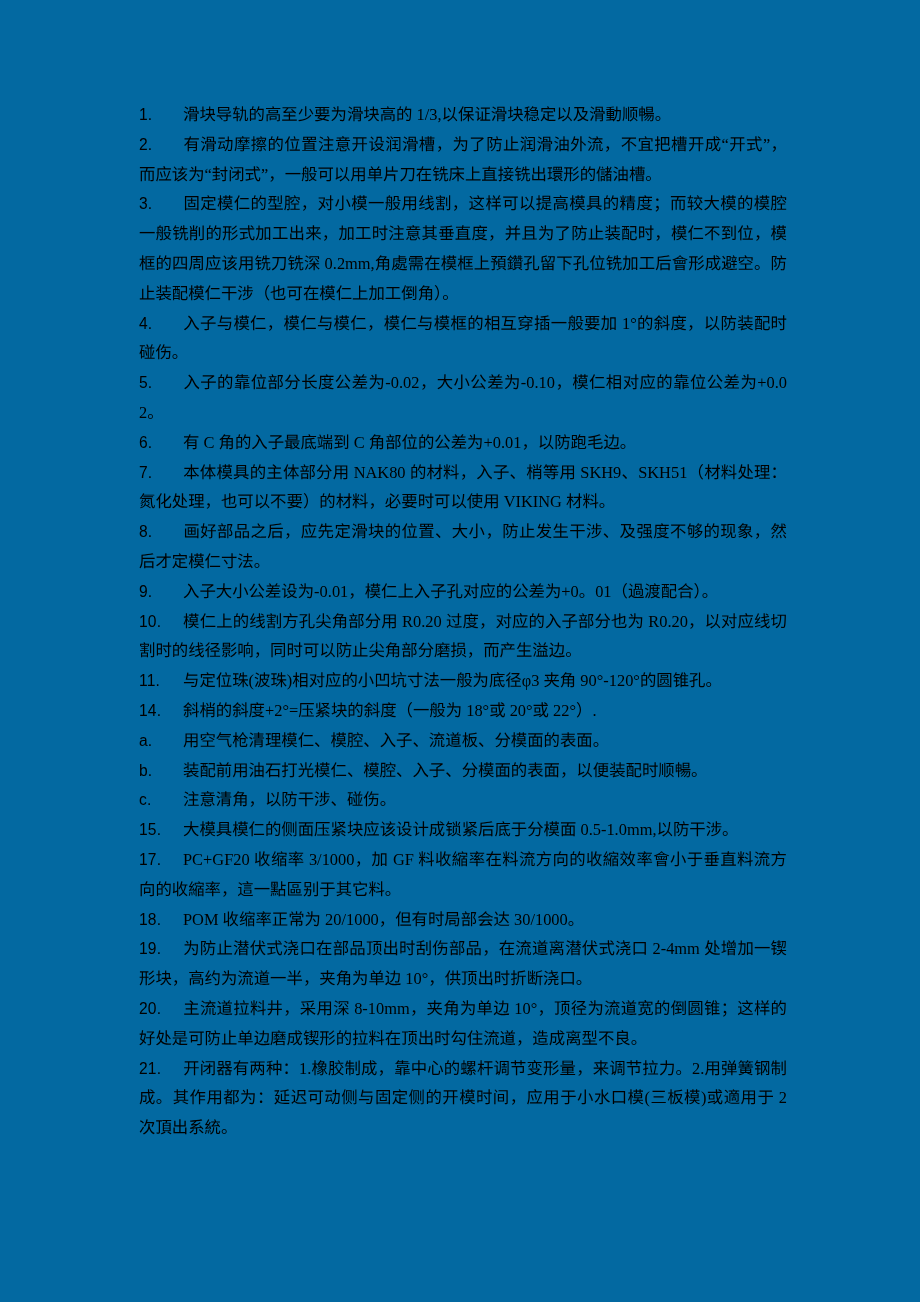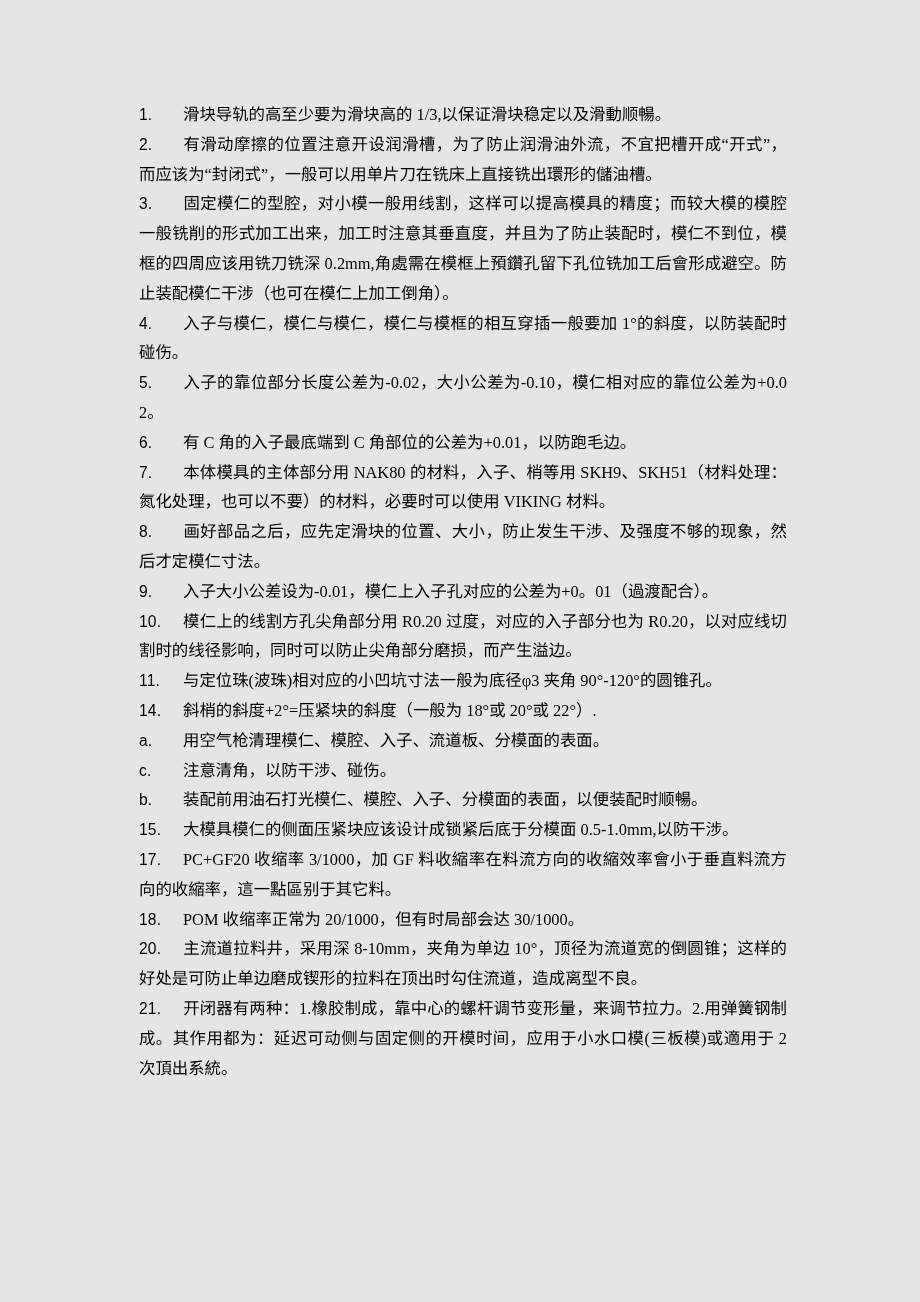--- a/index.html
+++ b/index.html
@@ -52,36 +52,37 @@
   }
   .para .txt {
     font-family: "Liberation Serif", "DejaVu Serif", serif;
   }
   
   .para .txt { }
 </style>
 </head>
 <body style="background: rgb(255, 255, 255); color: rgb(0, 0, 0);">
 
-<div class="page" style="background: #e5e5e5;">
+<div class="page" style="background: #0369a1;">
   <div class="doc-body" id="doc-body">
       <p class="para"><span class="marker">1.</span><span class="txt">滑块导轨的高至少要为滑块高的 1/3,以保证滑块稳定以及滑動顺暢。</span></p>
       <p class="para"><span class="marker">2.</span><span class="txt">有滑动摩擦的位置注意开设润滑槽，为了防止润滑油外流，不宜把槽开成“开式”，而应该为“封闭式”，一般可以用单片刀在铣床上直接铣出環形的儲油槽。</span></p>
       <p class="para"><span class="marker">3.</span><span class="txt">固定模仁的型腔，对小模一般用线割，这样可以提高模具的精度；而较大模的模腔一般铣削的形式加工出来，加工时注意其垂直度，并且为了防止装配时，模仁不到位，模框的四周应该用铣刀铣深 0.2mm,角處需在模框上預鑽孔留下孔位铣加工后會形成避空。防止装配模仁干涉（也可在模仁上加工倒角）。</span></p>
       <p class="para"><span class="marker">4.</span><span class="txt">入子与模仁，模仁与模仁，模仁与模框的相互穿插一般要加 1°的斜度，以防装配时碰伤。</span></p>
       <p class="para"><span class="marker">5.</span><span class="txt">入子的靠位部分长度公差为-0.02，大小公差为-0.10，模仁相对应的靠位公差为+0.02。</span></p>
       <p class="para"><span class="marker">6.</span><span class="txt">有 C 角的入子最底端到 C 角部位的公差为+0.01，以防跑毛边。</span></p>
       <p class="para"><span class="marker">7.</span><span class="txt">本体模具的主体部分用 NAK80 的材料，入子、梢等用 SKH9、SKH51（材料处理：氮化处理，也可以不要）的材料，必要时可以使用 VIKING 材料。</span></p>
       <p class="para"><span class="marker">8.</span><span class="txt">画好部品之后，应先定滑块的位置、大小，防止发生干涉、及强度不够的现象，然后才定模仁寸法。</span></p>
       <p class="para"><span class="marker">9.</span><span class="txt">入子大小公差设为-0.01，模仁上入子孔对应的公差为+0。01（過渡配合）。</span></p>
       <p class="para"><span class="marker">10.</span><span class="txt">模仁上的线割方孔尖角部分用 R0.20 过度，对应的入子部分也为 R0.20，以对应线切割时的线径影响，同时可以防止尖角部分磨损，而产生溢边。</span></p>
       <p class="para"><span class="marker">11.</span><span class="txt">与定位珠(波珠)相对应的小凹坑寸法一般为底径φ3 夹角 90°-120°的圆锥孔。</span></p>
       <p class="para"><span class="marker">14.</span><span class="txt">斜梢的斜度+2°=压紧块的斜度（一般为 18°或 20°或 22°）.</span></p>
       <p class="para"><span class="marker">a.</span><span class="txt">用空气枪清理模仁、模腔、入子、流道板、分模面的表面。</span></p>
+      <p class="para"><span class="marker">b.</span><span class="txt">装配前用油石打光模仁、模腔、入子、分模面的表面，以便装配时顺暢。</span></p>
       <p class="para"><span class="marker">c.</span><span class="txt">注意清角，以防干涉、碰伤。</span></p>
-      <p class="para"><span class="marker">b.</span><span class="txt">装配前用油石打光模仁、模腔、入子、分模面的表面，以便装配时顺暢。</span></p>
       <p class="para"><span class="marker">15.</span><span class="txt">大模具模仁的侧面压紧块应该设计成锁紧后底于分模面 0.5-1.0mm,以防干涉。</span></p>
       <p class="para"><span class="marker">17.</span><span class="txt">PC+GF20 收缩率 3/1000，加 GF 料收縮率在料流方向的收縮效率會小于垂直料流方向的收縮率，這一點區别于其它料。</span></p>
       <p class="para"><span class="marker">18.</span><span class="txt">POM 收缩率正常为 20/1000，但有时局部会达 30/1000。</span></p>
+      <p class="para"><span class="marker">19.</span><span class="txt">为防止潜伏式浇口在部品顶出时刮伤部品，在流道离潜伏式浇口 2-4mm 处增加一锲形块，高约为流道一半，夹角为单边 10°，供顶出时折断浇口。</span></p>
       <p class="para"><span class="marker">20.</span><span class="txt">主流道拉料井，采用深 8-10mm，夹角为单边 10°，顶径为流道宽的倒圆锥；这样的好处是可防止单边磨成锲形的拉料在顶出时勾住流道，造成离型不良。</span></p>
       <p class="para"><span class="marker">21.</span><span class="txt">开闭器有两种：1.橡胶制成，靠中心的螺杆调节变形量，来调节拉力。2.用弹簧钢制成。其作用都为：延迟可动侧与固定侧的开模时间，应用于小水口模(三板模)或適用于 2 次頂出系統。</span></p>
     </div>
 </div>
 
 </body></html>

